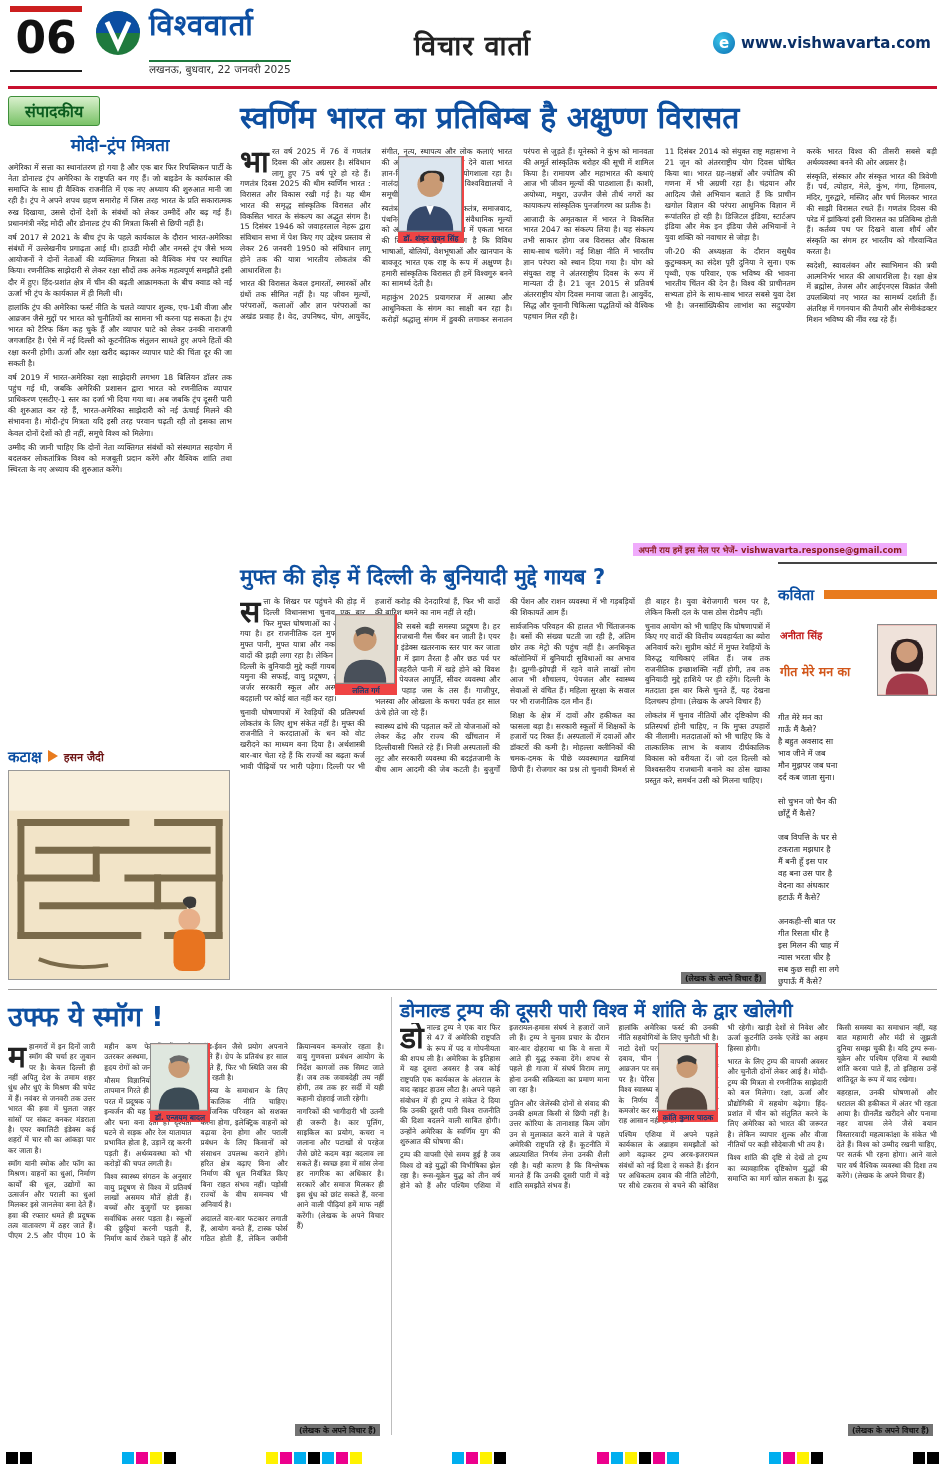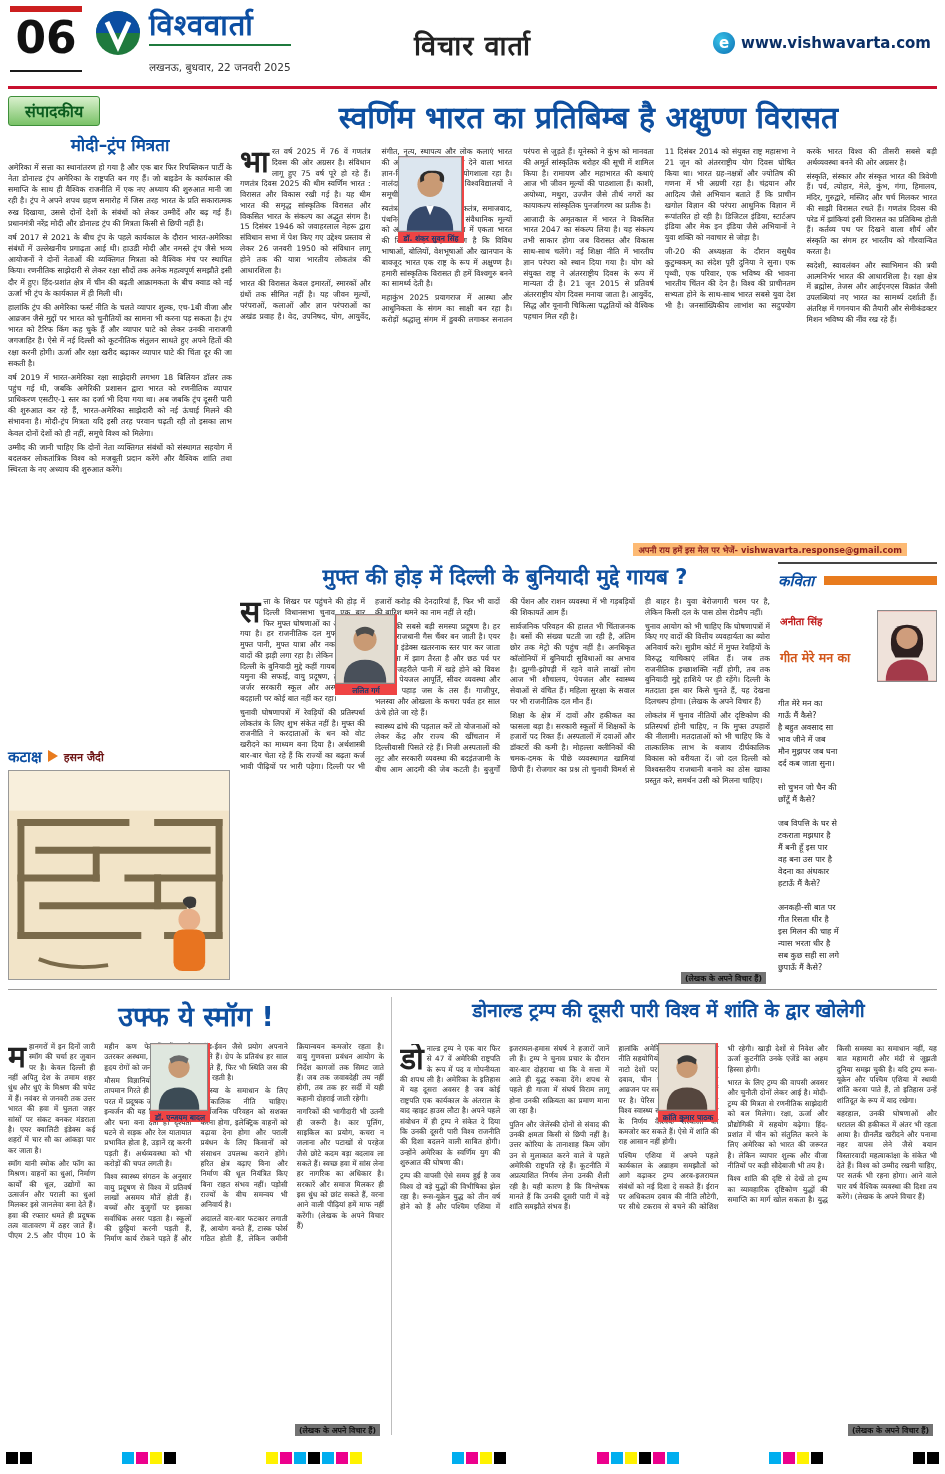--- a/index.html
+++ b/index.html
@@ -9,32 +9,32 @@
 
   
   .hdr { position:absolute; left:0; top:0; width:945px; height:86px; }
   .pageno { position:absolute; left:10px; top:6px; width:72px; height:66px;
             border-top:6px solid #cc1f1f; border-bottom:2px solid #1a1a1a;
             display:flex; justify-content:center;
             font-size:44px; font-weight:bold; color:#111; }
   .brand { position:absolute; left:95px; top:10px; display:flex; gap:8px; align-items:flex-start; }
   .brand-logo { width:46px; height:46px; }
   .brand-name { font-size:29px; font-weight:bold; color:#0b4ea2; letter-spacing:1px; line-height:1.05; }
-  .dateline { font-size:10.5px; color:#333; margin-top:4px; border-top:2px solid #1f7a3d; padding-top:14px; }
+  .dateline { font-size:10.5px; color:#333; margin-top:20px; border-top:2px solid #1f7a3d; padding-top:0; }
   .section-title { position:absolute; left:0; right:0; top:26px; text-align:center;
                    font-size:27px; font-weight:bold; color:#222; letter-spacing:1px; }
   .website { position:absolute; right:14px; top:32px; display:flex; align-items:center; gap:6px;
              font-size:15px; font-weight:bold; color:#0a2f66; }
   .e-logo { display:inline-flex; width:22px; height:22px; border-radius:50%;
             background:radial-gradient(circle at 35% 35%, #39c2e8, #0b6fb3);
             color:#fff; font-size:15px; font-weight:bold; align-items:center; justify-content:center; }
   .red-rule { position:absolute; left:8px; right:8px; top:86px; height:3px; background:#c8102e; }
 
   
-  .headline { text-align:center; font-weight:bold; color:#0e4fa0; }
+  .headline { font-weight:bold; color:#0e4fa0; }
   .art-body { text-align:justify; overflow:hidden; color:#1b1b1b; }
   .para, .lead { font-size:7.6px; line-height:1.42; margin-bottom:3px; }
   .lead { margin-bottom:3px; }
   .dropcap { float:left; font-size:30px; line-height:0.85; font-weight:bold; color:#222; padding:2px 3px 0 0; }
   .closing { position:absolute; right:4px; bottom:2px; background:#737373; padding:1px 4px;
              font-size:7.8px; font-weight:bold; color:#111; }
   .photo-box { position:absolute; background:#ef4444; text-align:center; }
   .photo-box svg { border:1px solid #8a8a8a; display:block; }
   .photo-cap { font-size:7.5px; font-weight:bold; color:#143a6e; margin-top:1px; }
 
@@ -51,51 +51,51 @@
   .kat-head { display:flex; align-items:center; gap:6px; margin-bottom:4px; }
   .kat-label { color:#0b4ea2; font-weight:bold; font-size:15px; }
   .kat-arrow { width:0; height:0; border-left:10px solid #e87b1e; border-top:6px solid transparent; border-bottom:6px solid transparent; }
   .kat-author { font-size:11px; font-weight:bold; color:#6e1414; }
   .cartoon { border:1px solid #999; display:block; }
 
   
   .main-art { position:absolute; left:240px; top:96px; width:697px; height:460px; }
   .main-art .headline { font-size:30px; margin-bottom:10px; }
   .main-art .art-body { column-count:5; column-gap:11px; height:376px; }
-  .feedback { position:absolute; right:30px; bottom:0; background:#fdba74; padding:1px 5px;
+  .feedback { position:absolute; right:30px; bottom:0; background:#f0abfc; padding:1px 5px;
               font-size:8.4px; font-weight:bold; color:#8a1c1c; }
 
   
   .delhi-art { position:absolute; left:240px; top:562px; width:530px; height:424px; }
   .delhi-art .headline { font-size:21px; margin-bottom:7px; }
   .delhi-art .art-body { column-count:4; column-gap:10px; height:378px; }
 
   
   .poem { position:absolute; left:778px; top:562px; width:159px; height:424px; }
-  .poem-head { display:flex; align-items:center; gap:10px; border-top:2px solid #444; padding-top:6px;font-style:italic; }
+  .poem-head { display:flex; align-items:center; gap:10px; border-top:2px solid #444; padding-top:20px; }
   .poem-label { color:#0b4ea2; font-weight:bold; font-size:15px; }
   .poem-bar { flex:1; height:9px; background:#e87b1e; }
   .poem-top { position:relative; height:84px; margin-top:20px; }
   .poem-author { position:absolute; left:2px; top:4px; font-size:10px; font-weight:bold; color:#c01818; }
   .poem-photo { position:absolute; right:0; top:0; }
   .poem-title { position:absolute; left:2px; top:40px; width:90px; font-size:12.5px; font-weight:bold; color:#d2561a; line-height:1.2; }
   .poem-lines { margin-top:4px; }
   .poem-lines div { font-size:8px; line-height:1.5; min-height:12px; color:#222; }
 
   
   .h-sep { position:absolute; left:8px; right:8px; top:989px; border-top:1px solid #9a9a9a; }
   .v-sep { position:absolute; left:391px; top:997px; height:438px; border-left:1px solid #bdbdbd; }
 
   .smog-art { position:absolute; left:8px; top:997px; width:376px; height:441px; }
   .smog-art .headline { font-size:27px; margin-bottom:8px; }
   .smog-art .art-body { column-count:4; column-gap:9px; height:388px; }
   .smog-art .para, .smog-art .lead { font-size:7.3px; }
 
   .trump-art { position:absolute; left:400px; top:997px; width:537px; height:441px; }
-  .trump-art .headline { font-size:19px; margin-bottom:21px; }
+  .trump-art .headline { font-size:19px; margin-bottom:0; }
   .trump-art .art-body { column-count:5; column-gap:9px; height:392px; }
   .trump-art .para, .trump-art .lead { font-size:7.3px; }
 
   
   .marks { position:absolute; left:0; right:0; top:1450px; height:16px;
            display:flex; align-items:center; justify-content:space-between; padding:0 6px; }
   .mgroup { display:flex; gap:2px; }
   .sq { width:12px; height:12px; }
   .c { background:#00AEEF; } .m { background:#EC008C; } .y { background:#FFF200; } .k { background:#000; }
 </style>

